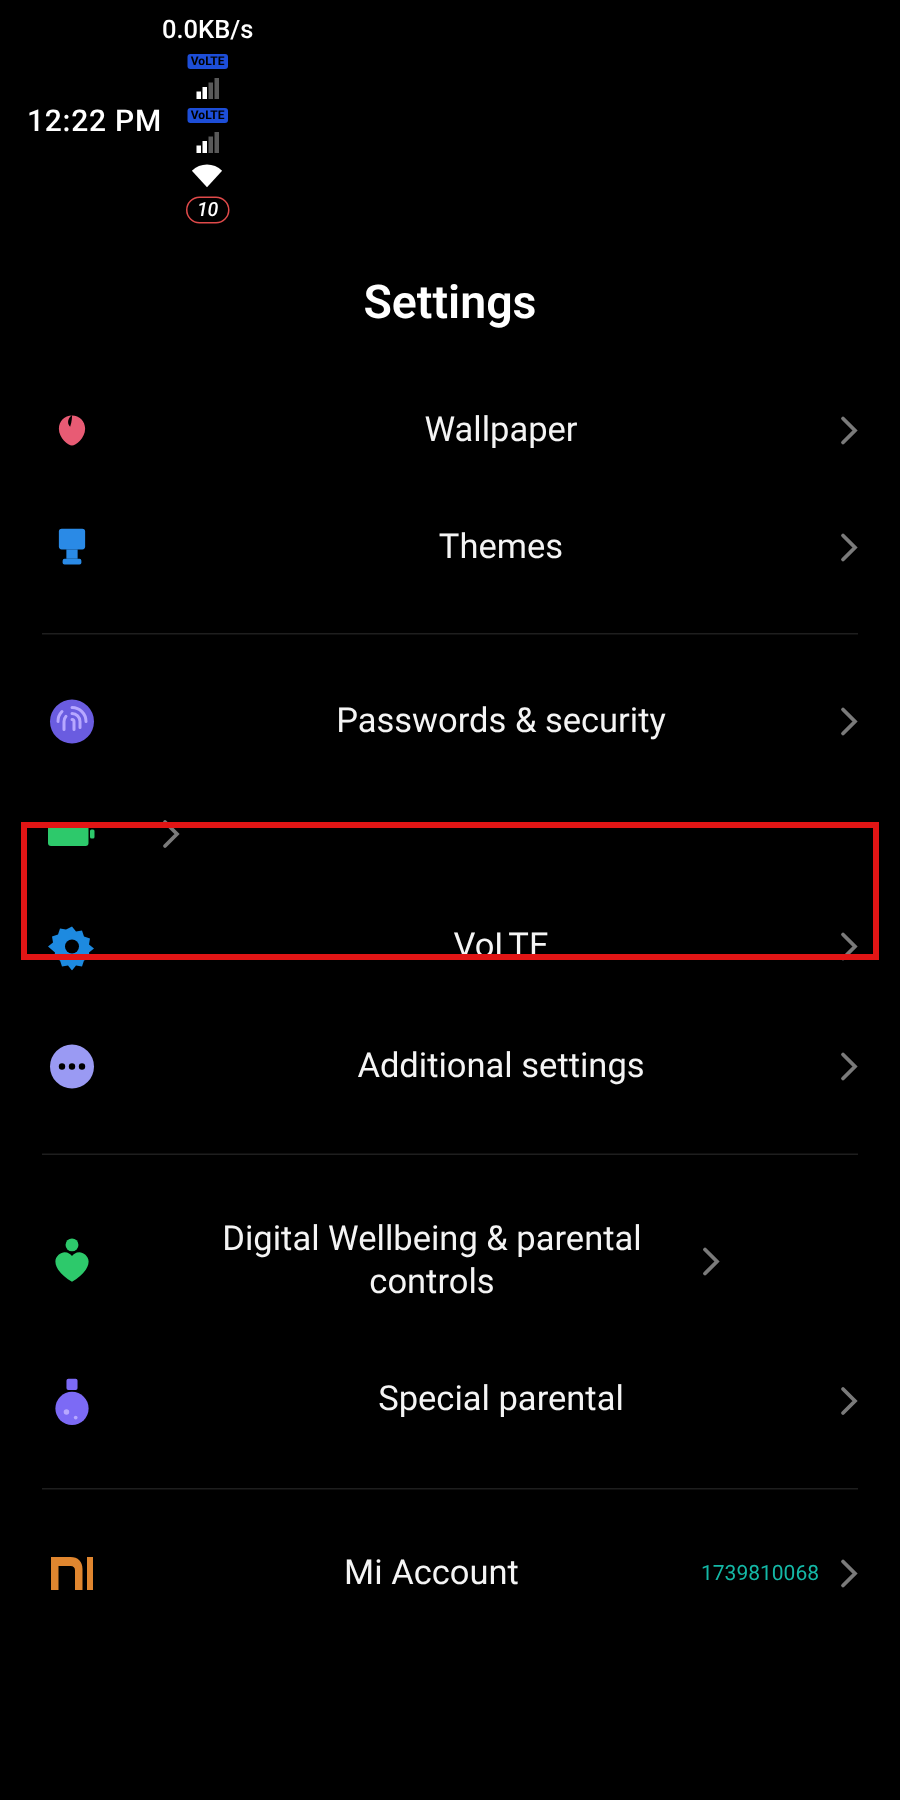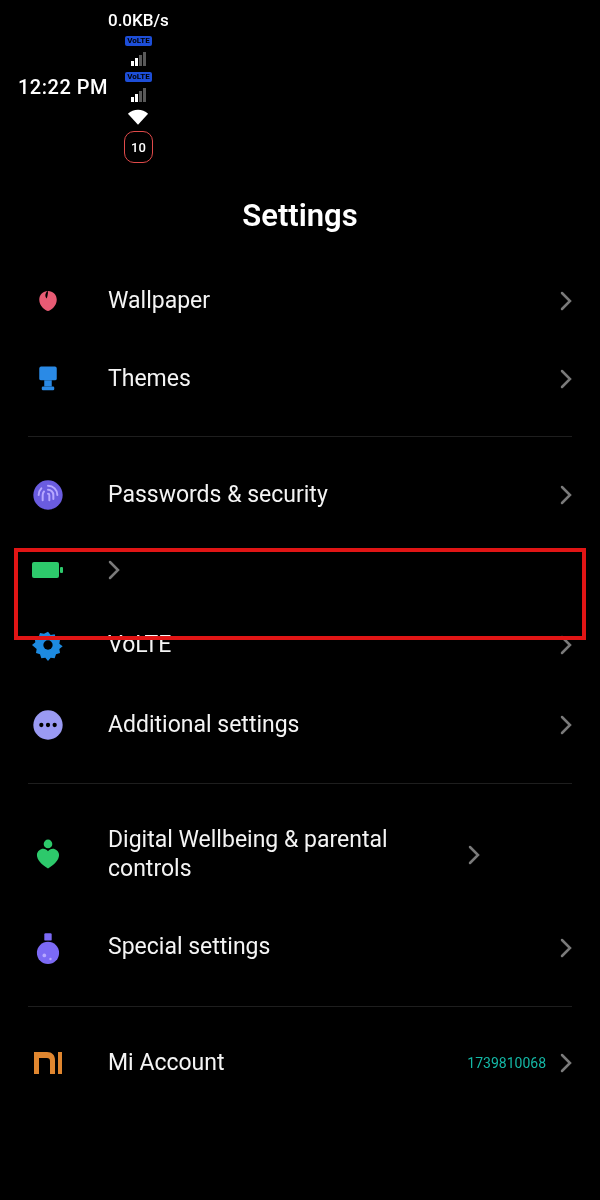--- a/index.html
+++ b/index.html
@@ -9,30 +9,30 @@
   .status-bar { display: flex; justify-content: flex-start; align-items: center; padding: 10px 18px 6px 18px; font-size: 20px; font-weight: 500; }
   .status-left { letter-spacing: 0.5px; }
   .status-right { display: flex; align-items: center; gap: 6px; font-size: 17px; flex-direction: column; }
   .volte-badge { background: #1d4ed8; color: #000; font-size: 10px; font-weight: 700; padding: 1px 2px; border-radius: 2px; line-height: 1; }
   .signal-bars { display: inline-flex; align-items: flex-end; gap: 1px; }
   .signal-bars span { width: 3px; background: #fff; display: inline-block; }
   .signal-bars .b1 { height: 5px; }
   .signal-bars .b2 { height: 8px; }
   .signal-bars .b3 { height: 11px; opacity: 0.35; }
   .signal-bars .b4 { height: 14px; opacity: 0.35; }
-  .battery-pill { border: 1.5px solid #e04a4a; border-radius: 10px; padding: 0 6px; font-size: 13px; color: #fff; display: inline-flex; align-items: center; height: 32px; }
+  .battery-pill { border: 1.5px solid #e04a4a; border-radius: 10px; padding: 0 6px; font-size: 13px; color: #fff; display: inline-flex; align-items: center; height: 18px; font-style: italic; }
 
   
   .page-title { text-align: center; font-size: 31px; font-weight: 600; margin-top: 28px; margin-bottom: 28px; }
 
   
   .settings-list { padding: 0 0; }
   .row { display: flex; align-items: center; padding: 24px 28px 24px 28px; position: relative; }
   .row .icon-slot { width: 40px; display: flex; justify-content: center; align-items: center; margin-right: 40px; }
-  .row .label { font-size: 23px; font-weight: 400; color: #f4f4f4; flex: 1; line-height: 1.25; }
+  .row .label { font-size: 23px; font-weight: 400; color: #f4f4f4; flex: 1; line-height: 1.25; text-align: center; }
   .row .value { font-size: 14px; color: #14b8a6; margin-right: 14px; }
   .row .chevron { color: #7a7a7a; }
   .chevron svg { width: 12px; height: 20px; display: block; }
 
   .divider { height: 1px; background: #1e1e1e; margin: 18px 28px; }
 
   .highlight-box { position: absolute; left: 14px; right: 14px; top: 548px; height: 92px; border: 4px solid #e11515; pointer-events: none; }
 
   
   svg { display: block; }
@@ -185,21 +185,21 @@
 
   <div class="row">
     <span class="icon-slot">
       <svg width="30" height="32" viewBox="0 0 24 26">
           <rect x="9" y="1" width="6" height="6" rx="1" fill="#7c6af5"></rect>
           <circle cx="12" cy="17" r="9" fill="#7c6af5"></circle>
           <circle cx="9" cy="19" r="1.5" fill="#b7a8ff"></circle>
           <circle cx="14" cy="22" r="1" fill="#b7a8ff"></circle>
         </svg>
     </span>
-    <span class="label">Special settings</span>
+    <span class="label">Special parental</span>
     <span class="chevron">
       <svg viewBox="0 0 12 20">
           <path d="M2 2l8 8-8 8" stroke="#7a7a7a" stroke-width="2.5" fill="none" stroke-linecap="round"></path>
         </svg>
     </span>
   </div>
 
   <div class="divider"></div>
 
   <div class="row">

